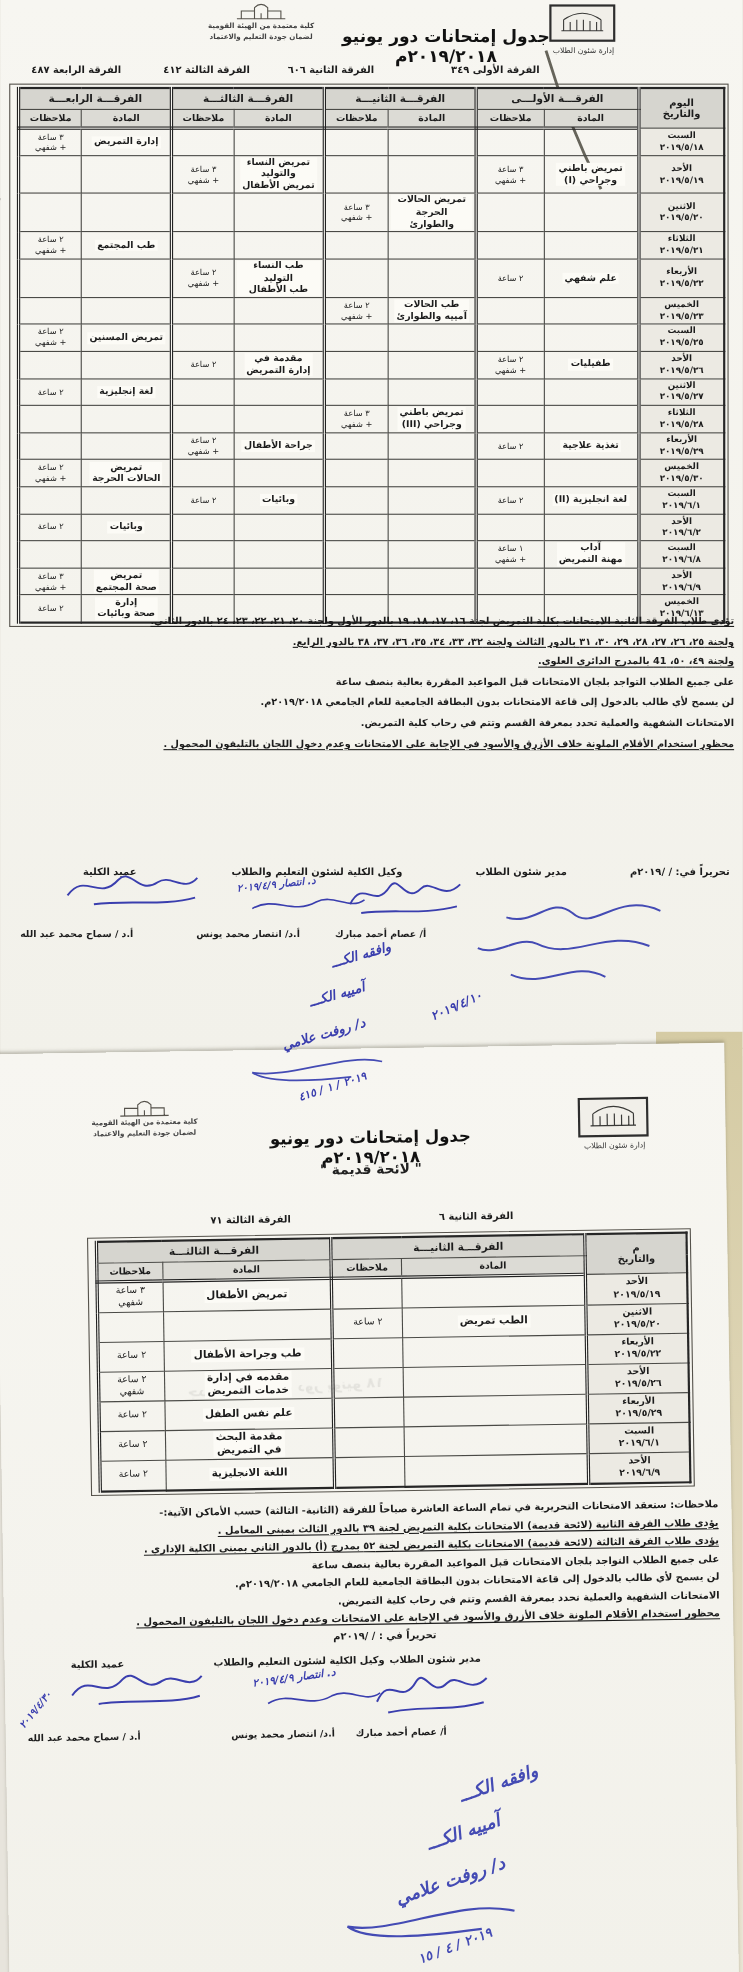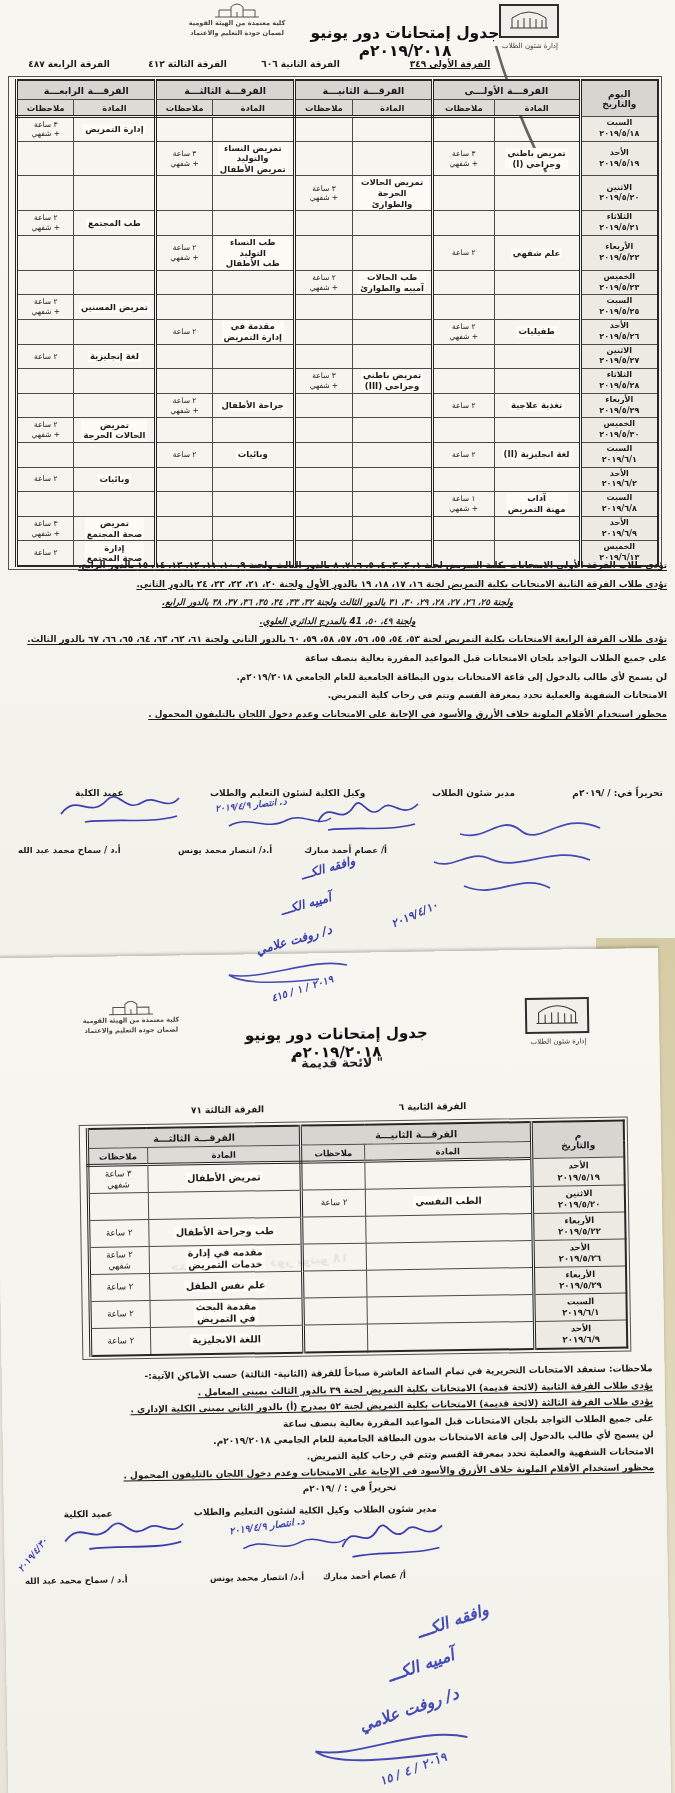--- a/index.html
+++ b/index.html
@@ -21,21 +21,21 @@
 
   
   .stamp-box{width:56px;height:30px;border:2px solid #2e2e2e;background:#f1efe9;display:flex;align-items:center;justify-content:center;}
   .stamp-cap{font-size:7px;font-weight:normal;text-align:center;margin-top:4px;color:#333;}
   .accr-cap{font-size:6.5px;font-weight:bold;color:#444;text-align:center;line-height:1.5;}
   .doc-title{font-size:15.5px;font-weight:bold;text-align:center;color:#111;letter-spacing:0;}
   .doc-sub{font-size:12.5px;font-weight:bold;text-align:center;color:#222;}
 
   
   .glabel{position:absolute;font-size:9px;font-weight:bold;text-align:center;white-space:nowrap;}
-  #p1-labels .gl0{left:400px;width:100px;text-decoration:underline;}
+  #p1-labels .gl0{left:400px;width:100px;}
   #p1-labels .gl1{left:253px;width:95px;}
   #p1-labels .gl2{left:140px;width:95px;}
   #p1-labels .gl3{left:14px;width:110px;}
 
   
   .tblwrap{position:absolute;border:1px solid #55524b;padding:2px;background:transparent;}
   table.xtable{border-collapse:collapse;border:2px solid #262626;table-layout:fixed;}
   table.xtable th,table.xtable td{border:1px solid #4a4a46;vertical-align:middle;text-align:center;padding:1px 2px;overflow:hidden;}
   .grp-h{background:#d6d5cf;font-size:9.5px;font-weight:bold;border-left:3px double #222 !important;height:16px;}
   .day-h{background:#d6d5cf;font-size:9px;font-weight:bold;white-space:pre-line;border-left:3px double #222 !important;}
@@ -48,21 +48,21 @@
   #p1-table td{height:20px;}
   #p2-table td{height:24px;}
   #p2-table td.subject-cell{font-size:9.5px;}
   #p2-table td.note-cell{font-size:8.5px;}
   #p2-table td.day-cell{font-size:8.5px;}
 
   
   .note-line{font-weight:600;white-space:nowrap;}
   #p1-notes .note-line{font-size:8.8px;line-height:18.6px;}
   #p2-notes .note-line{font-size:9px;line-height:16.5px;}
-  .note-line.c{text-align:center;font-style:italic;}
+  .note-line.c{text-align:right;}
   .note-line.u{text-decoration:underline;text-underline-offset:2px;}
 
   
   .sig-title{position:absolute;font-size:9px;font-weight:bold;white-space:nowrap;}
   .sig-name{position:absolute;font-size:8.5px;font-weight:bold;white-space:nowrap;}
   .hand{position:absolute;color:#3a3eae;font-style:italic;font-weight:bold;white-space:nowrap;}
   svg.scribble{position:absolute;overflow:visible;}
   .bighand{position:absolute;color:#444bb4;font-style:italic;font-weight:bold;white-space:nowrap;}
 
   .watermark{position:absolute;color:#6a6a66;opacity:.12;font-size:13px;font-weight:bold;transform:scaleX(-1) rotate(2deg);filter:blur(.6px);white-space:nowrap;}
@@ -357,33 +357,31 @@
           <tr>
             <td class="day-cell">الخميس
 ٢٠١٩/٦/١٣</td>
             <td class="subject-cell"></td>
             <td class="note-cell"></td>
             <td class="subject-cell"></td>
             <td class="note-cell"></td>
             <td class="subject-cell"></td>
             <td class="note-cell"></td>
             <td class="subject-cell"><span class="subj">إدارة
-صحة المجتمع</span></td>
+صحة وبائيات</span></td>
             <td class="note-cell">٢ ساعة</td>
           </tr>
         </tbody>
     </table>
   </div>
 
   <div id="p1-notes" style="position:absolute;right:8px;left:8px;top:556px;">
-      <div class="note-line u">تؤدى طلاب الفرقة الأولى الامتحانات بكلية التمريض        لجنة ١، ٢، ٣، ٤، ٥، ٦، ٧، ٨ بالدور الثالث ولجنة ٩، ١٠، ١١، ١٢، ١٣، ١٤، ١٥ بالدور الرابع.</div>
       <div class="note-line u">تؤدى طلاب الفرقة الثانية الامتحانات بكلية التمريض        لجنة ١٦، ١٧، ١٨، ١٩ بالدور الأول ولجنة ٢٠، ٢١، ٢٢، ٢٣، ٢٤ بالدور الثاني.</div>
       <div class="note-line c u">ولجنة ٢٥، ٢٦، ٢٧، ٢٨، ٢٩، ٣٠، ٣١ بالدور الثالث ولجنة ٣٢، ٣٣، ٣٤، ٣٥، ٣٦، ٣٧، ٣٨ بالدور الرابع.</div>
       <div class="note-line c u">ولجنة ٤٩، ٥٠، 41 بالمدرج الدائري العلوي.</div>
-      <div class="note-line u">تؤدى طلاب الفرقة الرابعة الامتحانات بكلية التمريض        لجنة ٥٣، ٥٤، ٥٥، ٥٦، ٥٧، ٥٨، ٥٩، ٦٠ بالدور الثاني ولجنة ٦١، ٦٢، ٦٣، ٦٤، ٦٥، ٦٦، ٦٧ بالدور الثالث.</div>
       <div class="note-line">على جميع الطلاب التواجد بلجان الامتحانات قبل المواعيد المقررة بعالية بنصف ساعة</div>
       <div class="note-line">لن يسمح لأي طالب بالدخول إلى قاعة الامتحانات بدون البطاقة الجامعية للعام الجامعي ٢٠١٩/٢٠١٨م.</div>
       <div class="note-line">الامتحانات الشفهية والعملية تحدد بمعرفة القسم وتتم في رحاب كلية التمريض.</div>
       <div class="note-line u">محظور استخدام الأقلام الملونة خلاف الأزرق والأسود في الإجابة على الامتحانات وعدم دخول اللجان بالتليفون المحمول .</div>
     </div>
 
   <div style="position:absolute;left:0;top:788px;width:675px;height:16px;">
     <div class="sig-title" style="right:12px;">تحريراً في:    /    /٢٠١٩م</div>
     <div class="sig-title" style="right:160px;">مدير شئون الطلاب</div>
     <div class="sig-title" style="left:210px;">وكيل الكلية لشئون التعليم والطلاب</div>
@@ -484,21 +482,21 @@
 ٢٠١٩/٥/١٩</td>
             <td class="subject-cell"></td>
             <td class="note-cell"></td>
             <td class="subject-cell"><span class="subj">تمريض الأطفال</span></td>
             <td class="note-cell">٣ ساعة
 شفهي</td>
           </tr>
           <tr>
             <td class="day-cell">الاثنين
 ٢٠١٩/٥/٢٠</td>
-            <td class="subject-cell"><span class="subj">الطب النفسي</span></td>
+            <td class="subject-cell"><span class="subj">الطب تمريض</span></td>
             <td class="note-cell">٢ ساعة</td>
             <td class="subject-cell"></td>
             <td class="note-cell"></td>
           </tr>
           <tr>
             <td class="day-cell">الأربعاء
 ٢٠١٩/٥/٢٢</td>
             <td class="subject-cell"></td>
             <td class="note-cell"></td>
             <td class="subject-cell"><span class="subj">طب وجراحة الأطفال</span></td>

